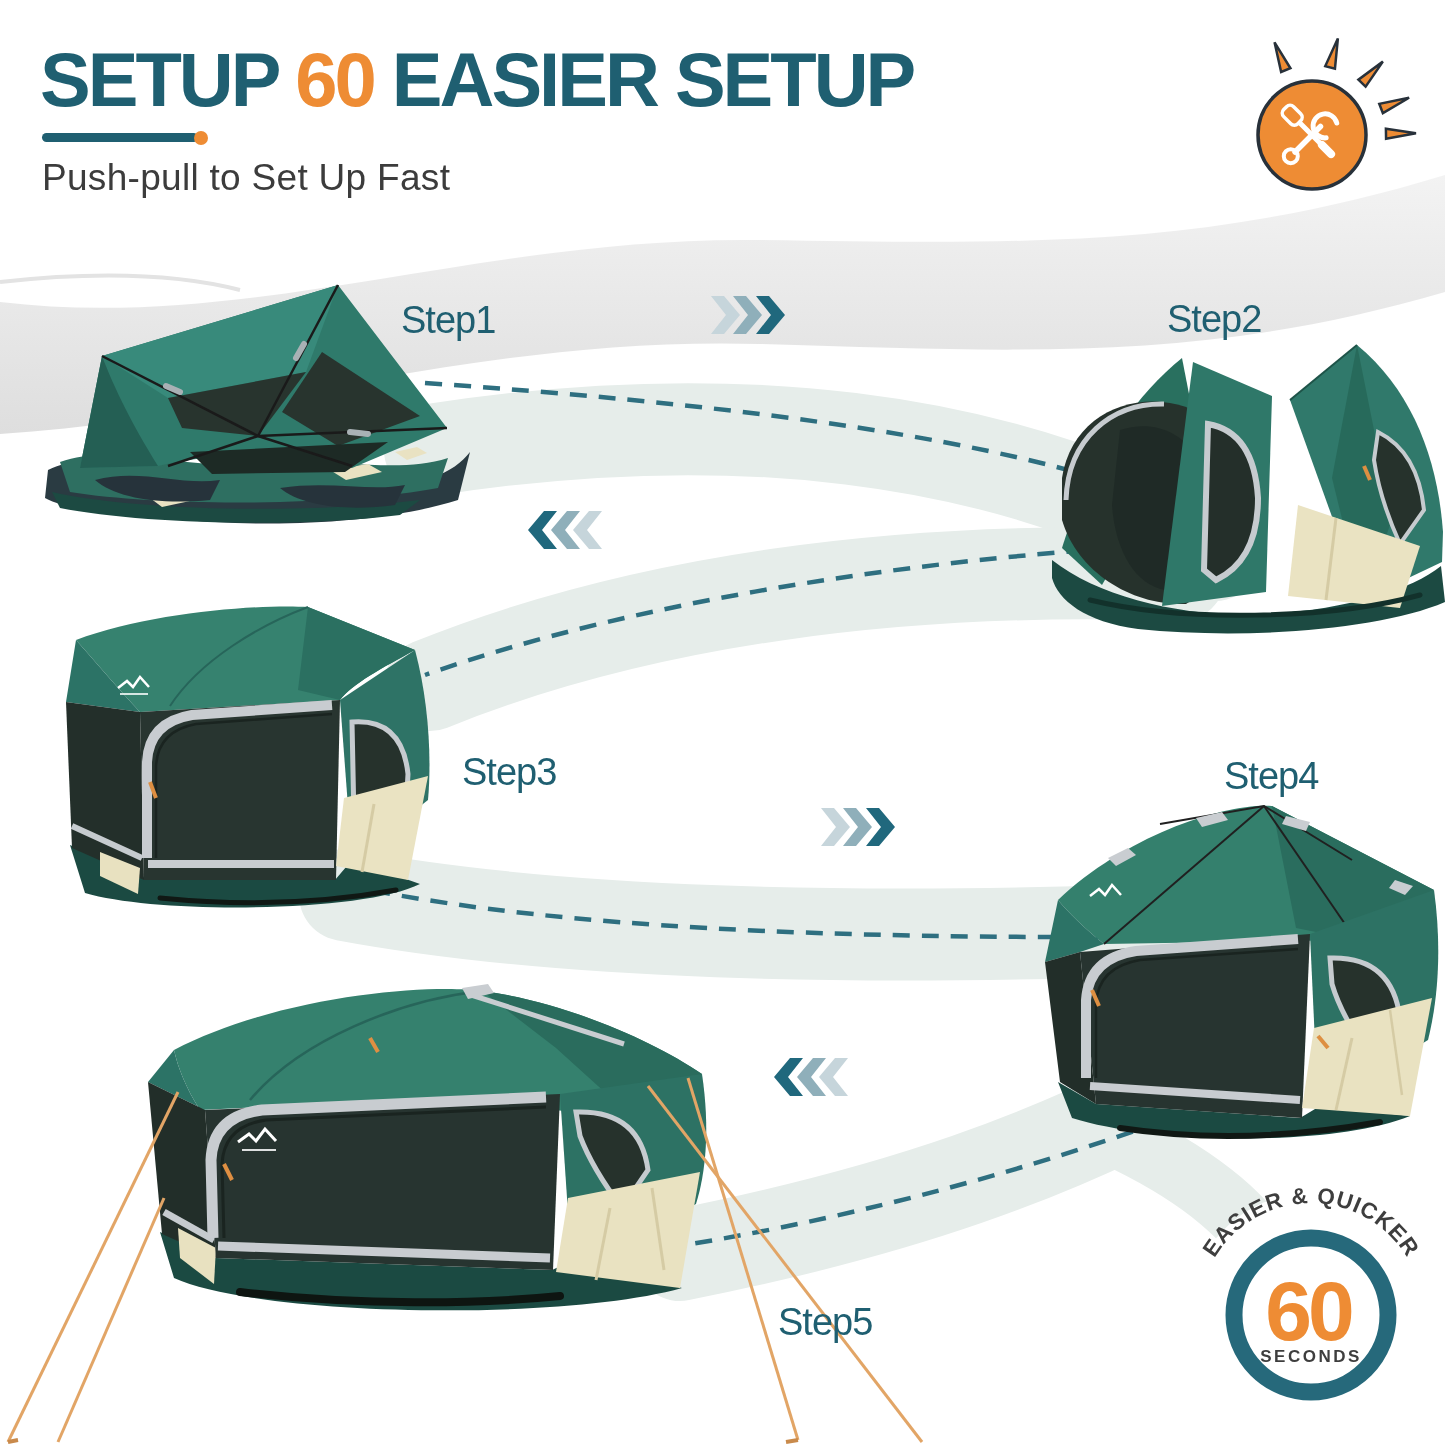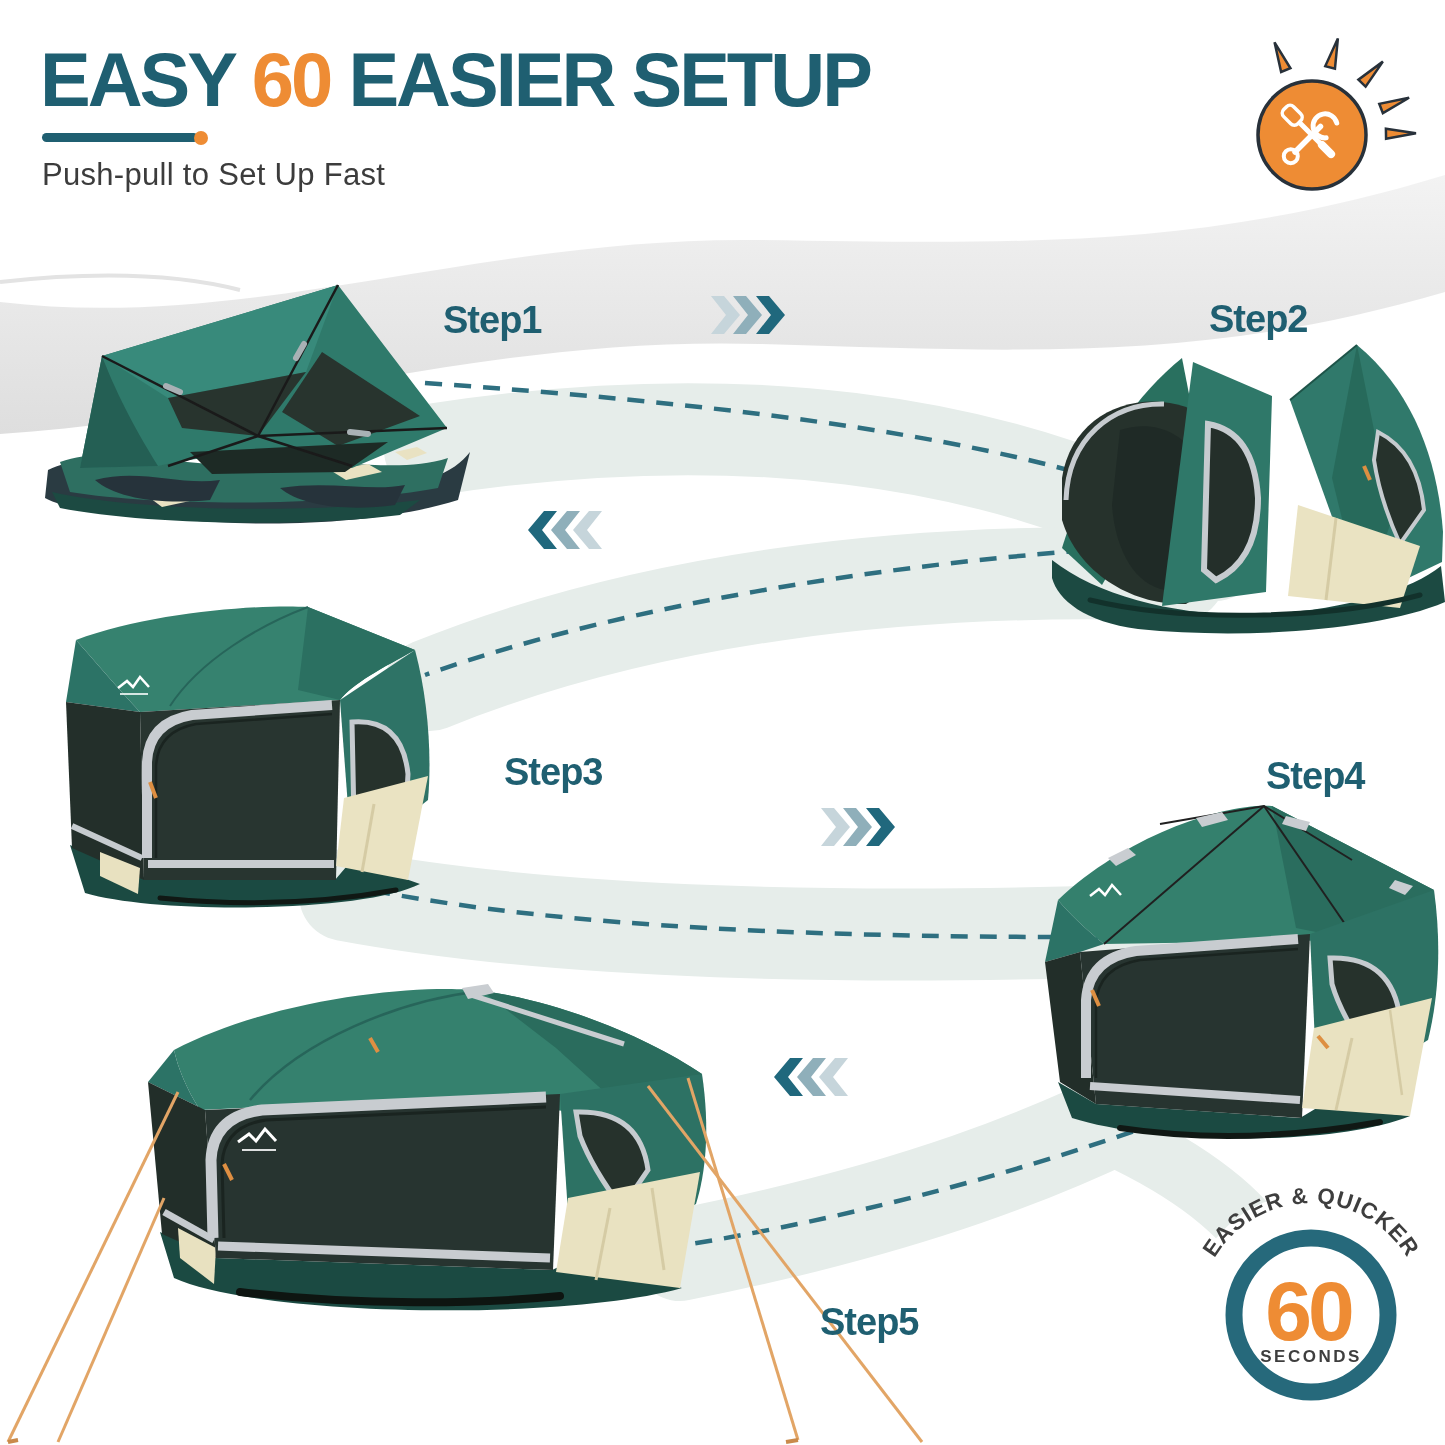--- a/index.html
+++ b/index.html
@@ -8,25 +8,25 @@
   .art{position:absolute;left:0;top:0;z-index:1;}
   
   .hdr-title{position:absolute;left:40px;top:42px;z-index:3;font-weight:bold;font-size:76px;
              line-height:1;letter-spacing:-3px;white-space:nowrap;}
   .t-teal{color:var(--teal,#1F5F71);}
   .t-orange{color:var(--orange,#EE8C34);}
   .hdr-rule{position:absolute;left:42px;top:133px;width:156px;height:9px;border-radius:5px;
             background:var(--teal,#1F5F71);z-index:3;}
   .hdr-rule-dot{position:absolute;left:194px;top:131px;width:14px;height:14px;border-radius:50%;
                 background:var(--orange,#EE8C34);z-index:3;}
-  .hdr-subtitle{position:absolute;left:42px;top:157px;z-index:3;font-size:31px;
+  .hdr-subtitle{position:absolute;left:42px;top:157px;z-index:3;font-size:37px;
                 color:var(--text-dark,#3C3C3C);letter-spacing:.3px;}
   
-  .step-label{position:absolute;z-index:3;font-weight:bold;font-size:38px;letter-spacing:-1px;
-              color:var(--teal,#1F5F71);line-height:1;margin-left:42px;}
+  .step-label{position:absolute;z-index:3;font-weight:normal;font-size:38px;letter-spacing:-1px;
+              color:var(--teal,#1F5F71);line-height:1;}
   
   .chev-l{fill:var(--chevron-light,#C6D5DB);}
   .chev-m{fill:var(--chevron-mid,#8FAFBA);}
   .chev-d{fill:var(--chevron-dark,#20687D);}
   .dash{stroke:var(--dash-teal,#2E6F80);stroke-width:4.5;fill:none;stroke-dasharray:17 12;}
   .band{stroke:var(--ribbon-mint,#E6EDEA);fill:none;stroke-linecap:round;}
   .badge-ring{fill:#fff;stroke:var(--badge-ring,#26697B);stroke-width:17px;}
   .badge-num{fill:var(--orange,#EE8C34);font-family:"Liberation Sans",sans-serif;
              font-weight:bold;font-size:84px;letter-spacing:-4px;}
   .badge-unit{fill:#3E3E3E;font-family:"Liberation Sans",sans-serif;font-weight:bold;
@@ -261,21 +261,21 @@
       <circle class="badge-ring" cx="1311" cy="1315" r="77"></circle>
       <text class="badge-arc">
         <textPath href="#badgeArc" startOffset="50%" text-anchor="middle">EASIER &amp; QUICKER</textPath>
       </text>
       <text class="badge-num" x="1308" y="1340" text-anchor="middle">60</text>
       <text class="badge-unit" x="1311" y="1362" text-anchor="middle">SECONDS</text>
     </g>
   </svg>
 
   <div class="hdr-title">
-    <span class="t-teal">EASY</span>
+    <span class="t-teal">SETUP</span>
     <span class="t-orange">60</span>
     <span class="t-teal">EASIER SETUP</span>
   </div>
   <div class="hdr-rule"></div>
   <div class="hdr-rule-dot"></div>
   <div class="hdr-subtitle">Push-pull to Set Up Fast</div>
 
   <div class="step-label" style="left:401px;top:301px;">Step1</div>
   <div class="step-label" style="left:1167px;top:300px;">Step2</div>
   <div class="step-label" style="left:462px;top:753px;">Step3</div>

